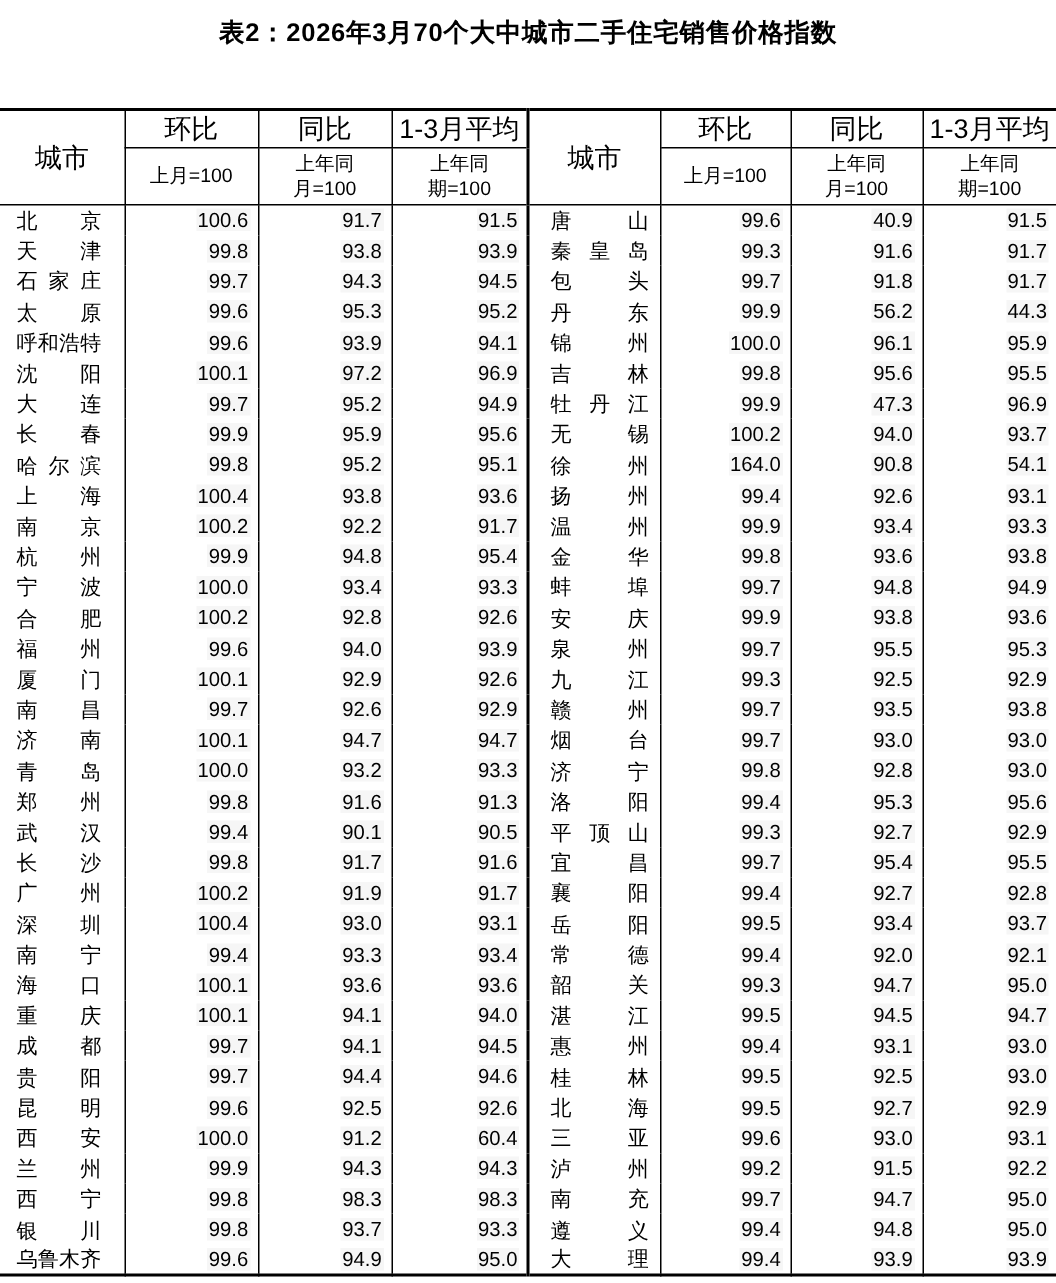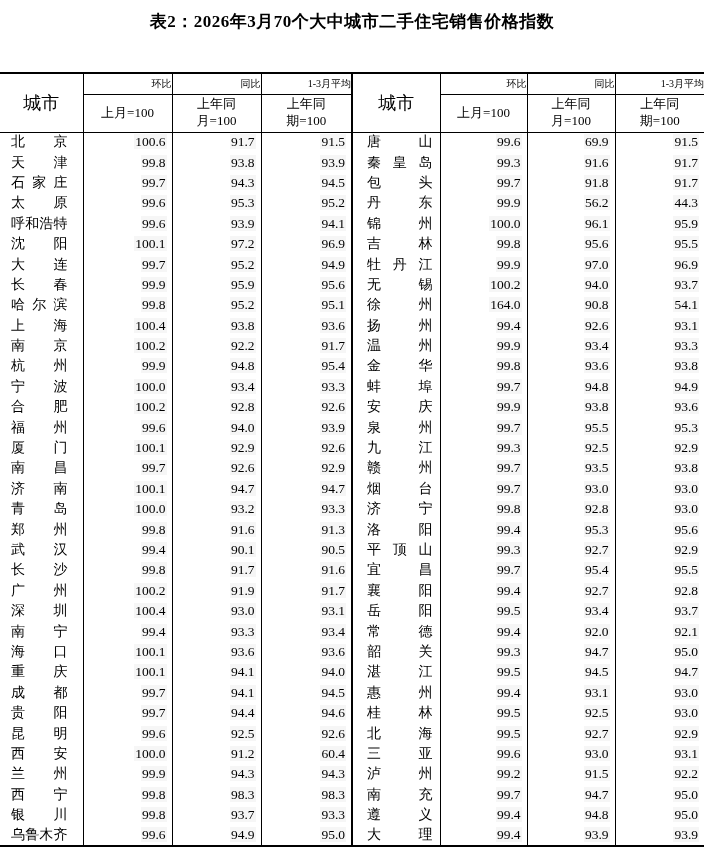--- a/index.html
+++ b/index.html
@@ -2,42 +2,42 @@
 <html><head>
 <meta charset="utf-8">
 <style>
   * { margin: 0; padding: 0; box-sizing: border-box; }
   html, body { background: #ffffff; }
   .page {
     position: relative;
     width: 704px;
     height: 855px;
     background: #ffffff;
-    font-family: Liberation Serif, serif;
+    font-family: Liberation Sans, sans-serif;
     color: #000000;
     overflow: hidden;
   }
   .title {
     padding-top: 10px;
     text-align: center;
     font-size: 17px;
     font-weight: bold;
     letter-spacing: 0.5px;
   }
   table.idx {
     margin-top: 39px;
     width: 704px;
     border-collapse: collapse;
     table-layout: fixed;
     border-top: 2px solid #000;
     border-bottom: 2px solid #000;
   }
   th, td { padding: 0; font-weight: normal; vertical-align: middle; }
   thead th { border-bottom: 1px solid #000; text-align: center; }
-  th.top  { height: 21px; font-size: 10px; text-align: right; }
+  th.top  { height: 21px; font-size: 18px; }
   th.base { height: 38px; font-size: 13px; line-height: 1.3; white-space: pre-line; }
   th.city-h { font-size: 18px; }
   .b-r1 { border-right: 1px solid #000; }
   .b-r2 { border-right: 2px solid #000; }
   tbody td { height: 20.4px; font-size: 13.5px; }
   td.num { text-align: right; padding-right: 5px; }
   td.num span { background: #f6f6f6; padding: 0 1px; }
   td.city { font-size: 14px; }
   td.city .cw { display: flex; justify-content: space-between; line-height: 1; }
   td.lcity { padding-left: 11px; padding-right: 15px; }
@@ -95,21 +95,21 @@
           <td class="num b-r1"><span>100.6</span></td>
           <td class="num b-r1"><span>91.7</span></td>
           <td class="num b-r2"><span>91.5</span></td>
           <td class="city b-r1 rcity">
             <div class="cw">
               <span>唐</span>
               <span>山</span>
             </div>
           </td>
           <td class="num b-r1"><span>99.6</span></td>
-          <td class="num b-r1"><span>69.9</span></td>
+          <td class="num b-r1"><span>40.9</span></td>
           <td class="num "><span>91.5</span></td>
         </tr>
         <tr>
           <td class="city b-r1 lcity">
             <div class="cw">
               <span>天</span>
               <span>津</span>
             </div>
           </td>
           <td class="num b-r1"><span>99.8</span></td>
@@ -220,21 +220,21 @@
           <td class="num b-r1"><span>95.2</span></td>
           <td class="num b-r2"><span>94.9</span></td>
           <td class="city b-r1 rcity">
             <div class="cw">
               <span>牡</span>
               <span>丹</span>
               <span>江</span>
             </div>
           </td>
           <td class="num b-r1"><span>99.9</span></td>
-          <td class="num b-r1"><span>97.0</span></td>
+          <td class="num b-r1"><span>47.3</span></td>
           <td class="num "><span>96.9</span></td>
         </tr>
         <tr>
           <td class="city b-r1 lcity">
             <div class="cw">
               <span>长</span>
               <span>春</span>
             </div>
           </td>
           <td class="num b-r1"><span>99.9</span></td>

